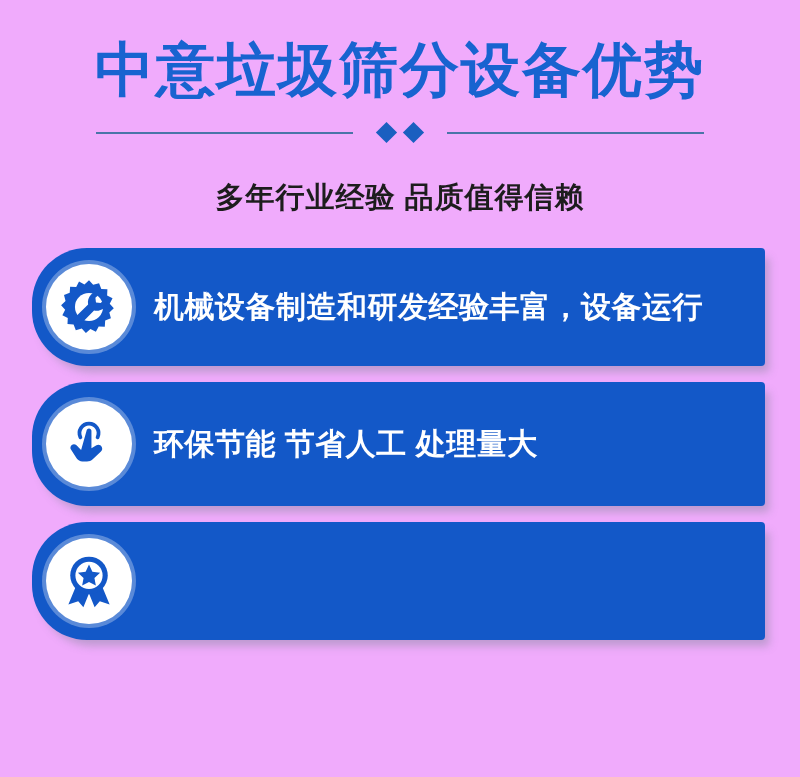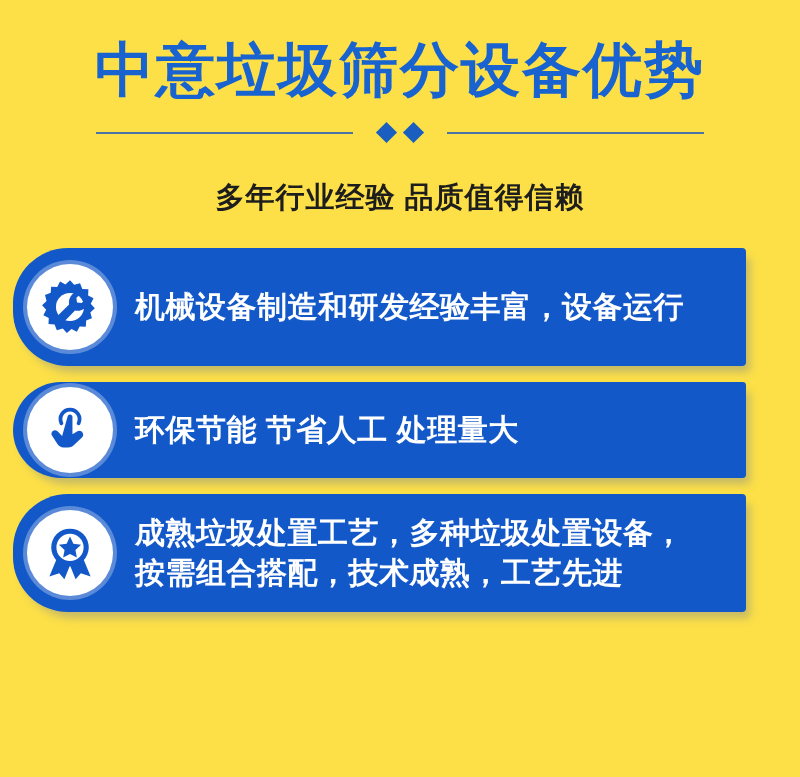--- a/index.html
+++ b/index.html
@@ -12,21 +12,21 @@
     background: #ffffff;
     font-family: "Liberation Sans", "DejaVu Sans", sans-serif;
     overflow: hidden;
     position: relative;
   }
 
   .page {
     width: 800px;
     height: 777px;
     position: relative;
-    background: #fde047;
+    background: #f0abfc;
   }
 
   
   .header {
     padding-top: 40px;
     text-align: center;
   }
 
   .main-title {
     font-size: 59px;
@@ -66,27 +66,27 @@
     font-size: 29px;
     font-weight: bold;
     color: #1d1d1d;
     letter-spacing: 1px;
     white-space: nowrap;
   }
 
   
   .features {
     margin-top: 30px;
-    padding-left: 13px;
+    padding-left: 32px;
   }
 
   .feature-row {
     position: relative;
     margin-bottom: 16px;
-    height: 96px;
+    height: 124px;
   }
 
   .feature-banner {
     position: relative;
     height: 100%;
     width: 733px;
     background: #1358c8;
     border-top-left-radius: 55px;
     border-bottom-left-radius: 55px;
     border-top-right-radius: 4px;
@@ -192,21 +192,17 @@
           <svg width="60" height="60" viewBox="0 0 64 64" aria-hidden="true">
             <g fill="#1358c8">
               <path d="M18.5 36.5 L10 57 L20.5 53.5 L26 60 L32.5 44 Z"></path>
               <path d="M45.5 36.5 L54 57 L43.5 53.5 L38 60 L31.5 44 Z"></path>
               <circle cx="32" cy="26" r="20"></circle>
             </g>
             <circle cx="32" cy="26" r="14.5" fill="#ffffff"></circle>
             <path d="M32 14.5 l3.6 7.5 8.2 1.1 -6 5.7 1.5 8.1 -7.3 -3.9 -7.3 3.9 1.5 -8.1 -6 -5.7 8.2 -1.1 Z" fill="#1358c8"></path>
           </svg>
         </div>
-        <div class="feature-text">
-          <span class="line">成熟垃圾处置工艺，多种垃圾处置设备，</span>
-          <span class="line">按需组合搭配，技术成熟，工艺先进</span>
-        </div>
       </div>
     </div>
 
   </div>
 </div>
 
 </body></html>

